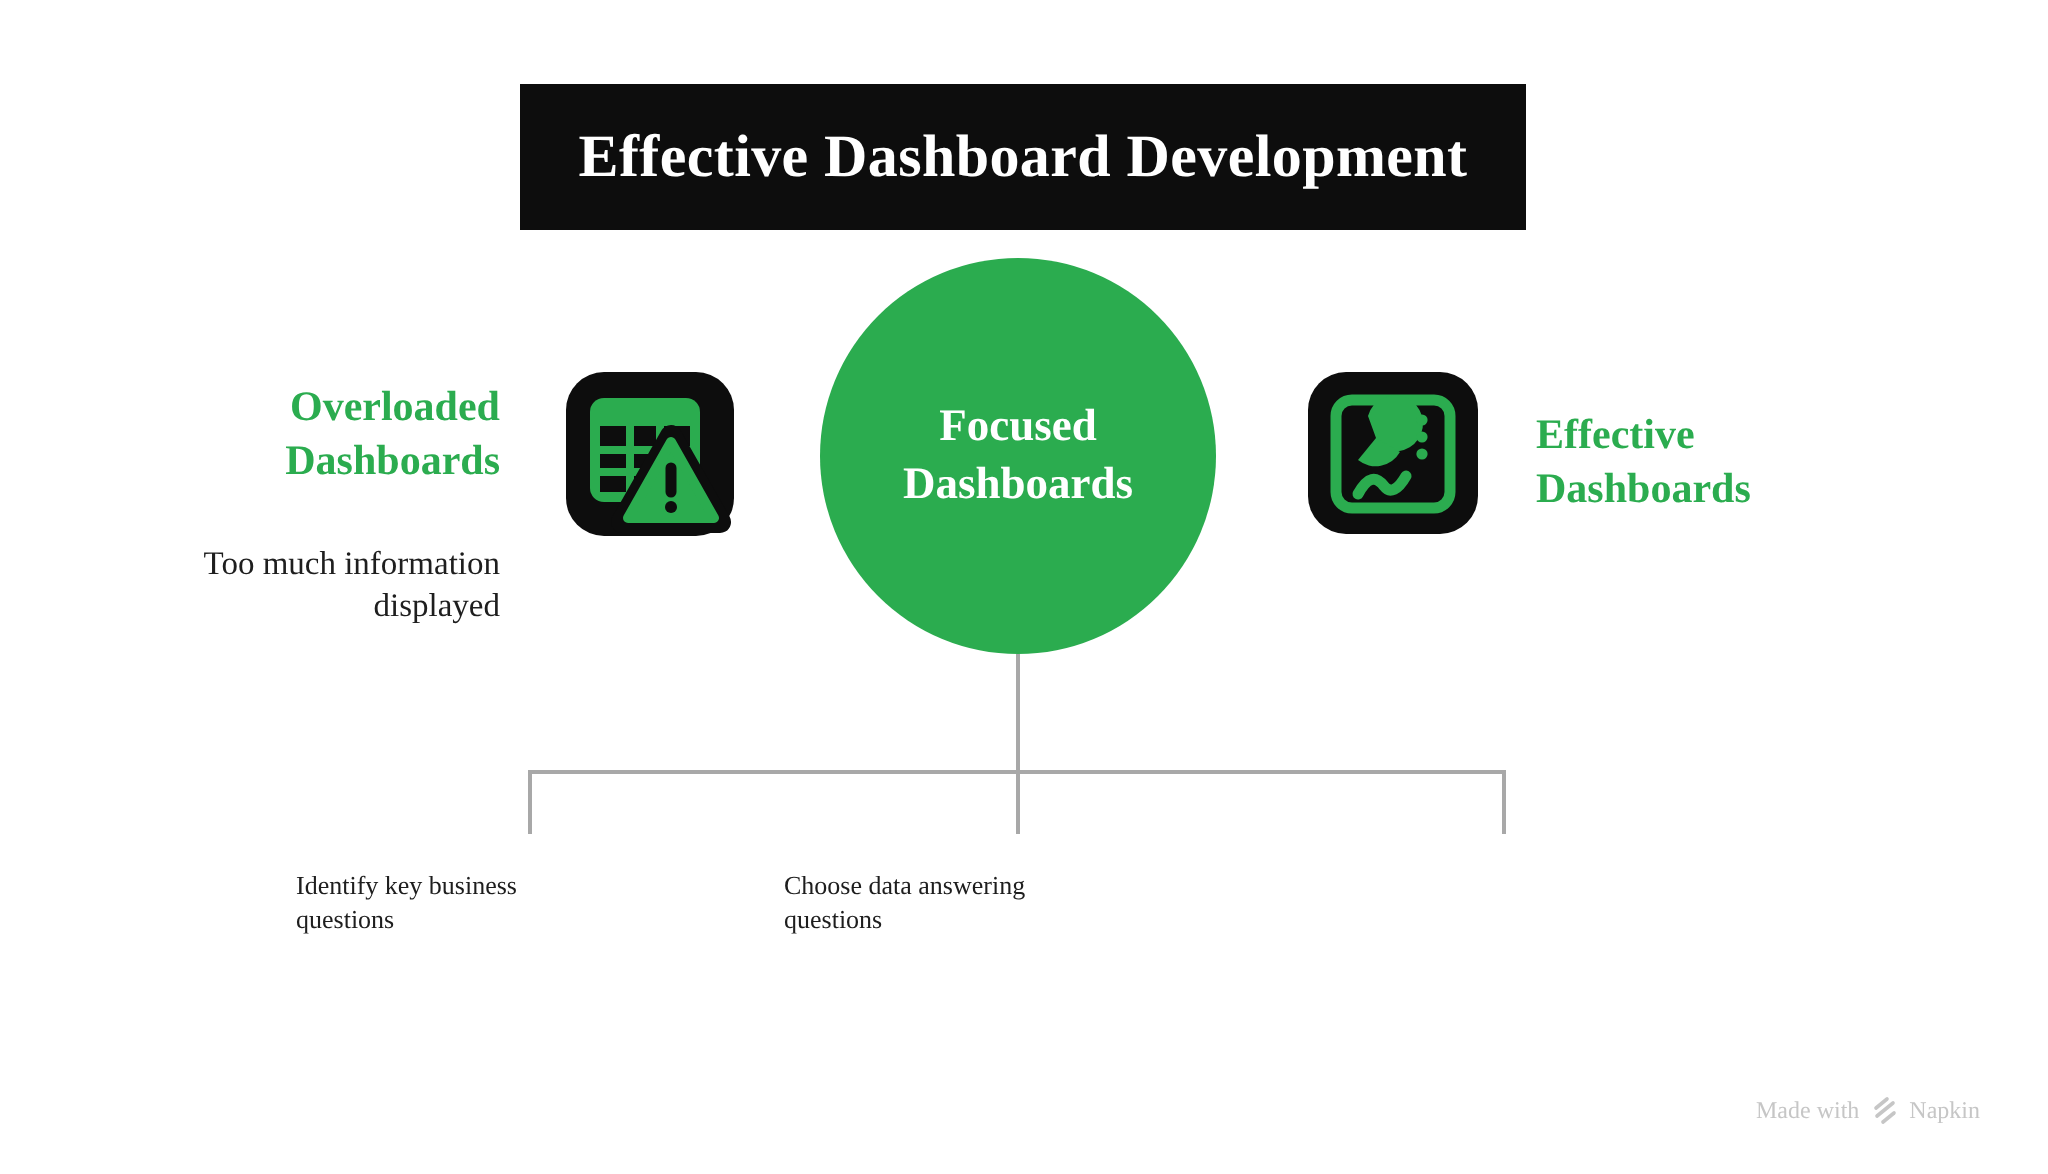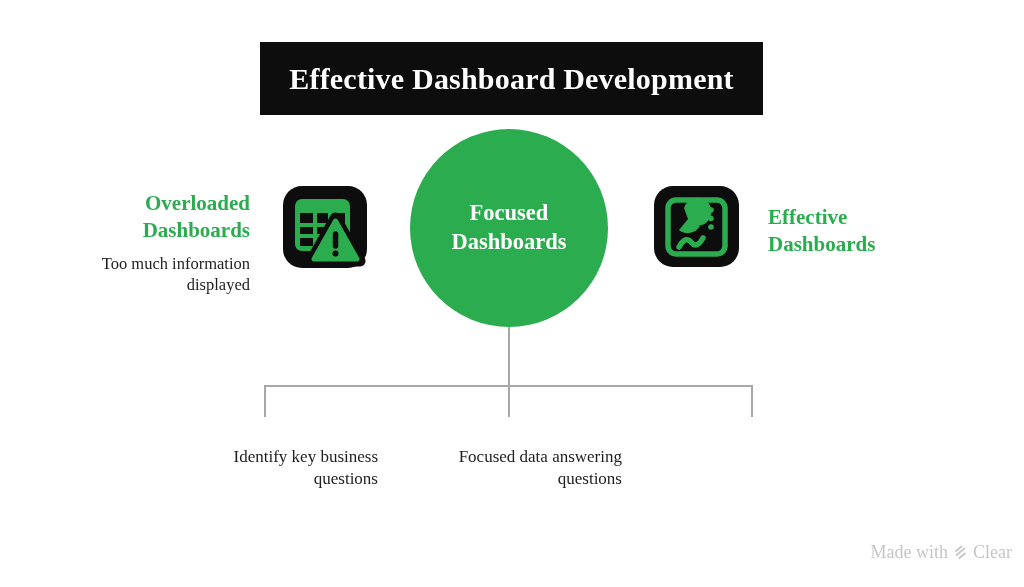--- a/index.html
+++ b/index.html
@@ -27,21 +27,21 @@
     background:var(--ink);
     display:flex;align-items:center;justify-content:center;
   }
   .banner span{
     color:#ffffff;font-size:30px;font-weight:700;letter-spacing:.2px;
   }
 
   
   .left-text{position:absolute;left:50px;top:190px;width:200px;text-align:right;}
   .green-head{color:var(--green);font-size:21px;font-weight:700;line-height:1.3;}
-  .sub-text{color:var(--text-dark);font-size:16.5px;font-weight:400;line-height:1.28;margin-top:8px;}
+  .sub-text{color:var(--text-dark);font-size:16.5px;font-weight:400;line-height:1.28;margin-top:26px;}
 
   
   .right-text{position:absolute;left:768px;top:204px;width:210px;text-align:left;}
 
   
   .icon-tile{position:absolute;}
   .icon-left{left:283px;top:186px;width:84px;height:82px;}
   .icon-right{left:654px;top:186px;width:85px;height:81px;}
   .icon-tile svg{display:block;width:100%;height:100%;}
 
@@ -50,31 +50,31 @@
     position:absolute;left:410px;top:129px;width:198px;height:198px;
     border-radius:50%;background:var(--green);
     display:flex;align-items:center;justify-content:center;text-align:center;
   }
   .circle span{color:#ffffff;font-size:22.5px;font-weight:700;line-height:1.28;}
 
   
   .connector{position:absolute;left:0;top:0;width:1024px;height:587px;pointer-events:none;}
 
   
-  .branch{position:absolute;top:446px;width:230px;text-align:right;
-    color:var(--text-dark);font-size:17px;line-height:1.3;}
+  .branch{position:absolute;top:435px;width:230px;text-align:left;
+    color:var(--text-dark);font-size:13px;line-height:1.3;}
   .branch-0{left:148px;}
   .branch-1{left:392px;}
   .branch-2{left:635px;}
 
   
   .watermark{
-    position:absolute;right:12px;bottom:24px;
+    position:absolute;right:34px;bottom:24px;
     display:flex;align-items:center;gap:5px;
-    color:var(--watermark-gray);font-size:18px;font-weight:500;
+    color:var(--watermark-gray);font-size:12px;font-weight:500;
   }
   .watermark svg{display:block;}
 </style>
 </head>
 <body>
 
 <div class="canvas">
 
   <div class="banner">
     <span>Effective Dashboard Development</span>
@@ -138,28 +138,28 @@
       <line x1="509" y1="327" x2="509" y2="386"></line>
       <line x1="265" y1="386" x2="752" y2="386"></line>
       <line x1="265" y1="385" x2="265" y2="417"></line>
       <line x1="509" y1="385" x2="509" y2="417"></line>
       <line x1="752" y1="385" x2="752" y2="417"></line>
     </g>
   </svg>
 
   <div class="branch branch-0 pre">Identify key business
 questions</div>
-  <div class="branch branch-1 pre">Focused data answering
+  <div class="branch branch-1 pre">Choose data answering
 questions</div>
 
   <div class="watermark">
     <span>Made with</span>
     <svg width="15" height="15" viewBox="0 0 15 15" xmlns="http://www.w3.org/2000/svg">
       <g stroke="#c6c6c6" stroke-width="1.8" stroke-linecap="round">
         <line x1="3" y1="6" x2="8.5" y2="1.5"></line>
         <line x1="3.5" y1="10" x2="11.5" y2="3.5"></line>
         <line x1="6.5" y1="13" x2="12" y2="8.5"></line>
       </g>
     </svg>
-    <span>Clear</span>
+    <span>Napkin</span>
   </div>
 
 </div>
 
 </body></html>

